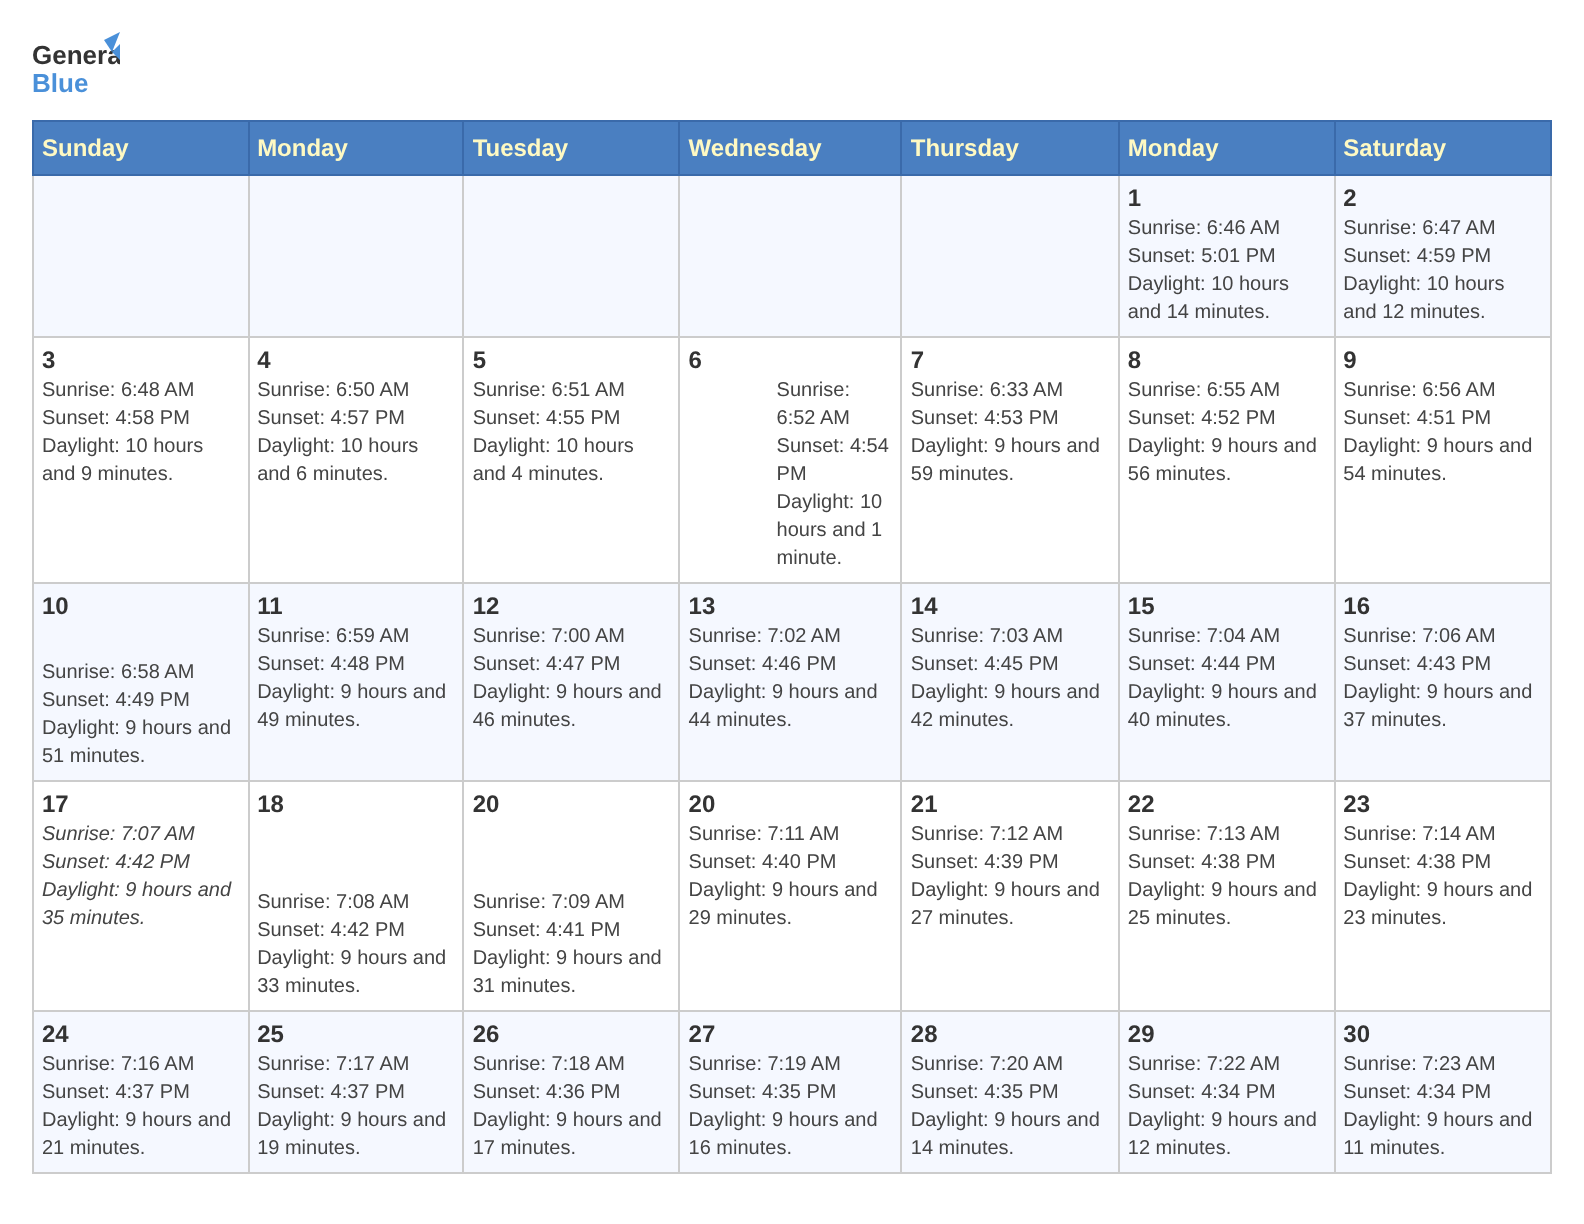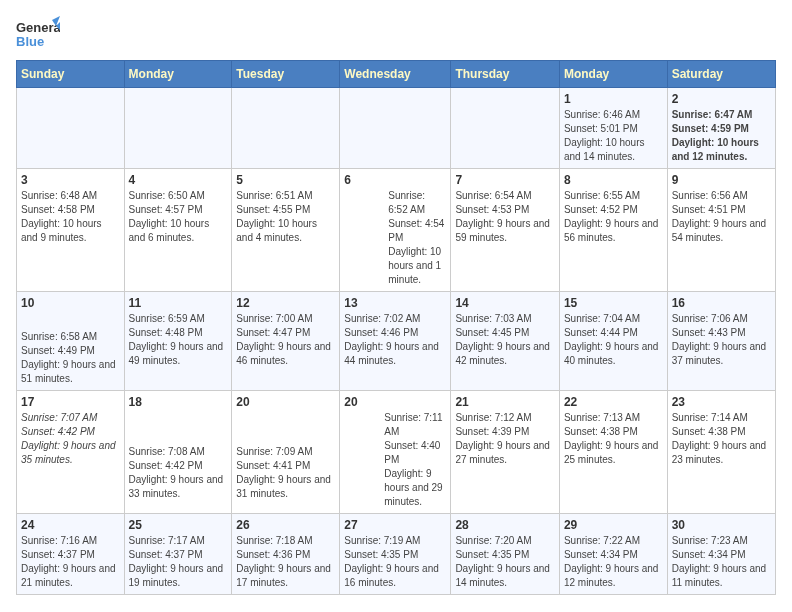--- a/index.html
+++ b/index.html
@@ -112,21 +112,21 @@
         <td class="empty"></td>
         <td class="empty"></td>
         <td>
           <div class="day-num">1</div>
           <div class="day-info" style="white-space: pre-line;">Sunrise: 6:46 AM
 Sunset: 5:01 PM
 Daylight: 10 hours and 14 minutes.</div>
         </td>
         <td>
           <div class="day-num">2</div>
-          <div class="day-info" style="white-space: pre-line; font-weight: bold;">Sunrise: 6:47 AM
+          <div class="day-info" style="white-space: pre-line;">Sunrise: 6:47 AM
 Sunset: 4:59 PM
 Daylight: 10 hours and 12 minutes.</div>
         </td>
       </tr>
       <tr>
         <td>
           <div class="day-num">3</div>
           <div class="day-info" style="white-space: pre-line;">Sunrise: 6:48 AM
 Sunset: 4:58 PM
 Daylight: 10 hours and 9 minutes.</div>
@@ -144,21 +144,21 @@
 Daylight: 10 hours and 4 minutes.</div>
         </td>
         <td>
           <div class="day-num">6</div>
           <div class="day-info" style="white-space: pre-line; margin-left: 44px;">Sunrise: 6:52 AM
 Sunset: 4:54 PM
 Daylight: 10 hours and 1 minute.</div>
         </td>
         <td>
           <div class="day-num">7</div>
-          <div class="day-info" style="white-space: pre-line;">Sunrise: 6:54 AM
+          <div class="day-info" style="white-space: pre-line;">Sunrise: 6:33 AM
 Sunset: 4:53 PM
 Daylight: 9 hours and 59 minutes.</div>
         </td>
         <td>
           <div class="day-num">8</div>
           <div class="day-info" style="white-space: pre-line;">Sunrise: 6:55 AM
 Sunset: 4:52 PM
 Daylight: 9 hours and 56 minutes.</div>
         </td>
         <td>
@@ -226,21 +226,21 @@
 Daylight: 9 hours and 33 minutes.</div>
         </td>
         <td>
           <div class="day-num">20</div>
           <div class="day-info" style="white-space: pre-line; margin-top: 36px;">Sunrise: 7:09 AM
 Sunset: 4:41 PM
 Daylight: 9 hours and 31 minutes.</div>
         </td>
         <td>
           <div class="day-num">20</div>
-          <div class="day-info" style="white-space: pre-line; margin-left: 40px;">Sunrise: 7:11 AM
+          <div class="day-info" style="white-space: pre-line;">Sunrise: 7:11 AM
 Sunset: 4:40 PM
 Daylight: 9 hours and 29 minutes.</div>
         </td>
         <td>
           <div class="day-num">21</div>
           <div class="day-info" style="white-space: pre-line;">Sunrise: 7:12 AM
 Sunset: 4:39 PM
 Daylight: 9 hours and 27 minutes.</div>
         </td>
         <td>

